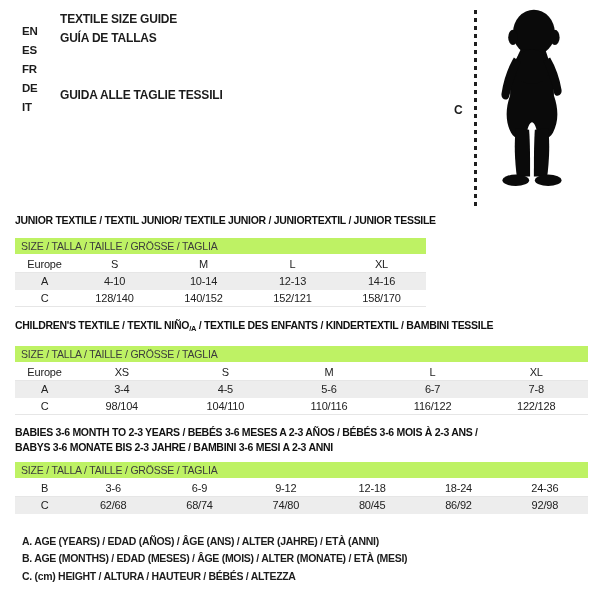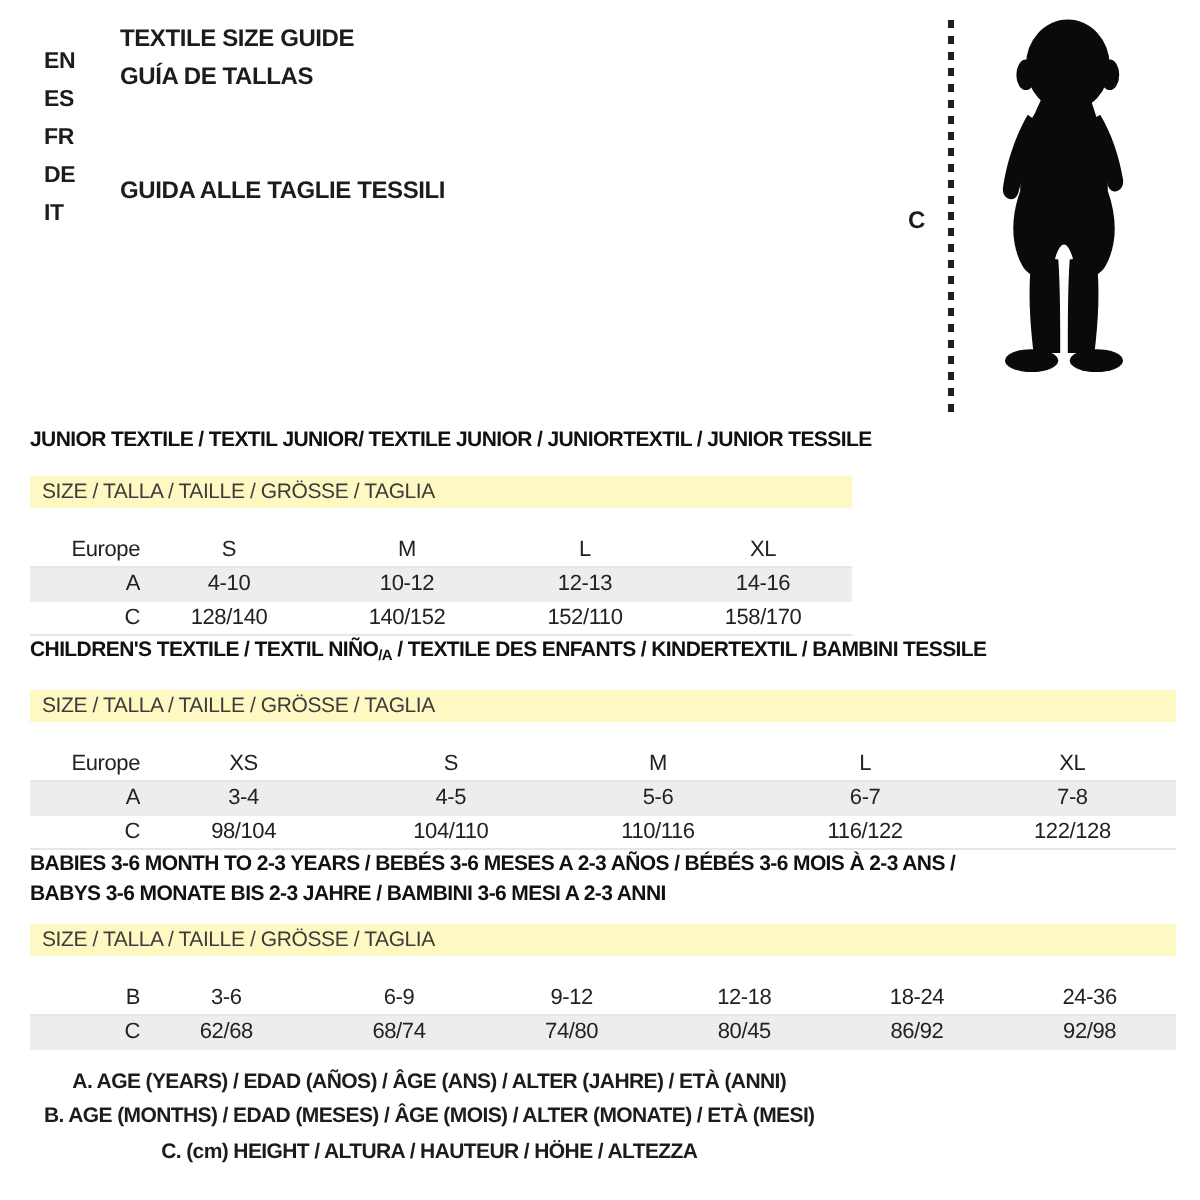--- a/index.html
+++ b/index.html
@@ -89,63 +89,62 @@
     white-space: nowrap;
   }
   .sec3 .table-title { white-space: normal; line-height: 15px; margin-bottom: 7px; }
   .title-sub {
     font-size: 7.5px;
     vertical-align: -2px;
   }
   .size-bar {
     height: 16px;
     line-height: 16px;
-    background: #fef9c3;
+    background: #bef264;
     color: #3c3c3c;
     font-size: 10.5px;
     letter-spacing: -0.2px;
     padding-left: 6px;
-    margin-bottom: 13px;
+    margin-bottom: 2px;
   }
   table.size-table {
     border-collapse: collapse;
     table-layout: fixed;
     width: 100%;
     font-size: 11px;
     letter-spacing: -0.2px;
   }
   table.size-table td {
     height: 16px;
     padding: 0;
     text-align: center;
     vertical-align: middle;
     color: #222222;
     overflow: hidden;
   }
   table.size-table td.row-label {
-    text-align: right;
+    text-align: center;
     padding-left: 4px;
     width: 51px;
   }
   table.size-table tr { border-bottom: 1px solid #e6e6e6; }
   table.size-table tr.shaded { background: #ededed; border-bottom: 1px solid #ededed; }
 
   
   .footnotes {
     position: absolute;
     left: 22px;
     top: 533px;
   }
   .footnote {
     font-size: 10.5px;
     font-weight: bold;
     letter-spacing: -0.3px;
     line-height: 17.3px;
     white-space: nowrap;
-    text-align: center;
   }
 </style>
 </head>
 <body>
 
 <div class="page">
 
   <div class="lang-header">
     <div class="lang-row">
       <span class="lang-code">EN</span>
@@ -196,29 +195,29 @@
           <tr>
         <td class="row-label">Europe</td>
         <td>S</td>
         <td>M</td>
         <td>L</td>
         <td>XL</td>
       </tr>
       <tr class="shaded">
         <td class="row-label">A</td>
         <td>4-10</td>
-        <td>10-12</td>
+        <td>10-14</td>
         <td>12-13</td>
         <td>14-16</td>
       </tr>
       <tr>
         <td class="row-label">C</td>
         <td>128/140</td>
         <td>140/152</td>
-        <td>152/110</td>
+        <td>152/121</td>
         <td>158/170</td>
       </tr>
     </tbody>
       </table>
   </section>
 
   <section class="size-section sec2">
     <h2 class="table-title"><span>CHILDREN'S TEXTILE / TEXTIL NIÑO</span><span class="title-sub">/A</span><span> / TEXTILE DES ENFANTS / KINDERTEXTIL / BAMBINI TESSILE</span></h2>
     <div class="size-bar">SIZE / TALLA / TAILLE / GRÖSSE / TAGLIA</div>
     <table class="size-table">
@@ -277,16 +276,16 @@
         <td>86/92</td>
         <td>92/98</td>
       </tr>
     </tbody>
       </table>
   </section>
 
   <div class="footnotes">
     <div class="footnote">A. AGE (YEARS) / EDAD (AÑOS) / ÂGE (ANS) / ALTER (JAHRE) / ETÀ (ANNI)</div>
     <div class="footnote">B. AGE (MONTHS) / EDAD (MESES) / ÂGE (MOIS) / ALTER (MONATE) / ETÀ (MESI)</div>
-    <div class="footnote">C. (cm) HEIGHT / ALTURA / HAUTEUR / HÖHE / ALTEZZA</div>
+    <div class="footnote">C. (cm) HEIGHT / ALTURA / HAUTEUR / BÉBÉS / ALTEZZA</div>
   </div>
 
 </div>
 
 </body></html>

